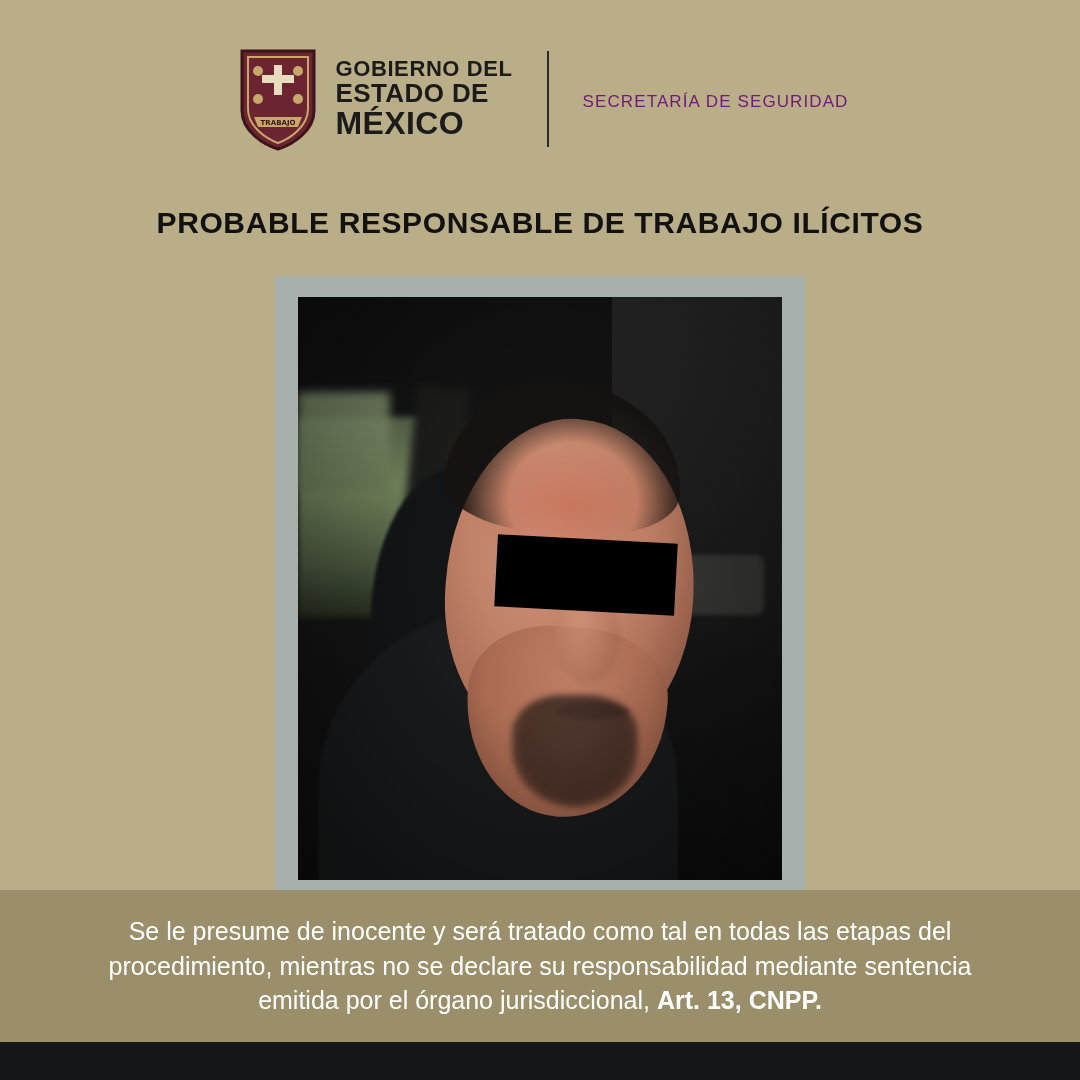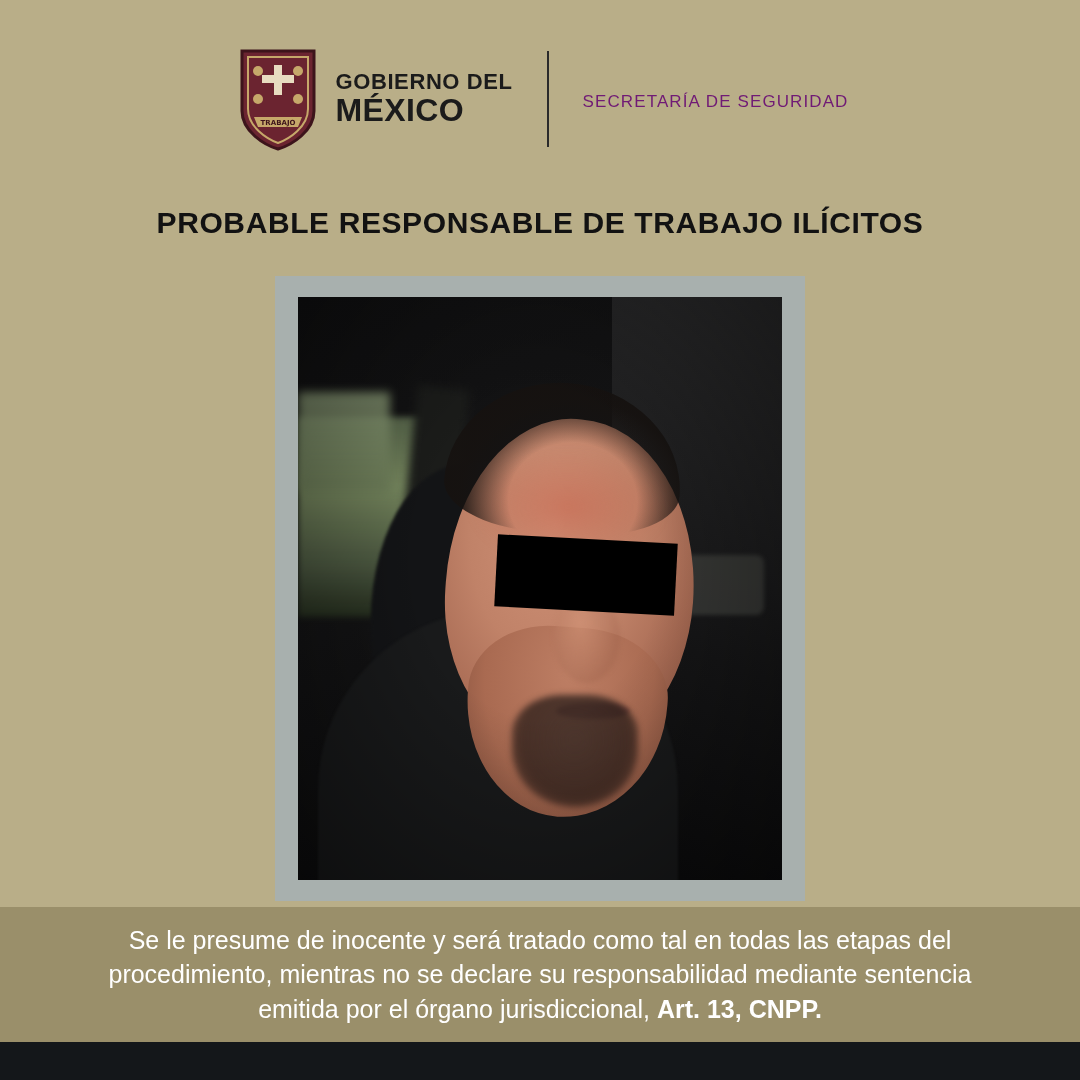--- a/index.html
+++ b/index.html
@@ -277,21 +277,21 @@
     background: radial-gradient(ellipse at 50% 45%, rgba(0,0,0,0) 35%, rgba(0,0,0,.45) 100%);
     pointer-events: none;
   }
 
   
   .footer {
     position: absolute;
     left: 0;
     bottom: 38px;
     width: 1080px;
-    height: 135px;
+    height: 152px;
     background: #9a8f6a;
     display: flex;
     align-items: center;
     justify-content: center;
   }
   .footer-text {
     width: 930px;
     text-align: center;
     color: #ffffff;
     font-size: 25px;
@@ -323,20 +323,21 @@
         <circle cx="26" cy="26" r="5" fill="#c6a86a"></circle>
         <circle cx="66" cy="26" r="5" fill="#c6a86a"></circle>
         <circle cx="26" cy="54" r="5" fill="#c6a86a"></circle>
         <circle cx="66" cy="54" r="5" fill="#c6a86a"></circle>
         <path d="M22 72 H70 L66 82 H26 Z" fill="#c6a86a"></path>
         <text x="46" y="80" text-anchor="middle" font-family="DejaVu Sans, sans-serif" font-size="7" fill="#3d141b" font-weight="bold">TRABAJO</text>
       </svg>
     </div>
     <div class="gov-text">
       <div class="gov-l1">GOBIERNO DEL</div>
+      <div class="gov-l2">ESTADO DE</div>
       <div class="gov-l3">MÉXICO</div>
     </div>
     <div class="divider"></div>
     <div class="sec-block">
       <div class="sec-sub">SECRETARÍA DE SEGURIDAD</div>
     </div>
   </div>
 
   <div class="main-title">PROBABLE RESPONSABLE DE TRABAJO ILÍCITOS</div>
 

